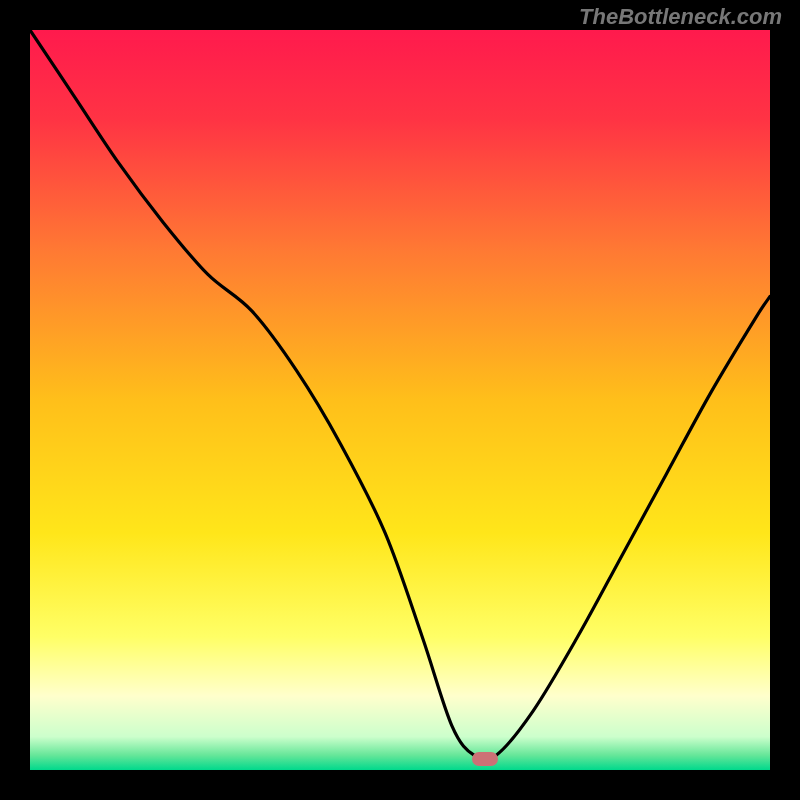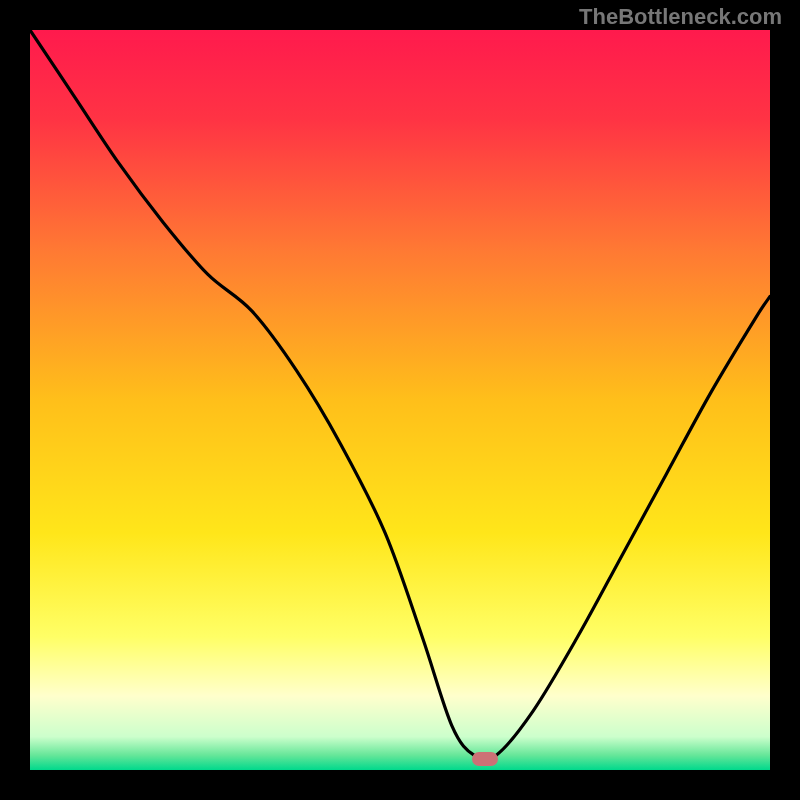--- a/index.html
+++ b/index.html
@@ -12,20 +12,21 @@
     overflow: hidden;
   }
   .watermark {
     position: absolute;
     top: 4px;
     right: 18px;
     color: #777;
     font-size: 22px;
     font-weight: bold;
     z-index: 10;
+    font-style: italic;
   }
   .frame {
     position: absolute;
     top: 30px;
     left: 30px;
     width: 740px;
     height: 740px;
     background: #000;
   }
   .plot-area {

